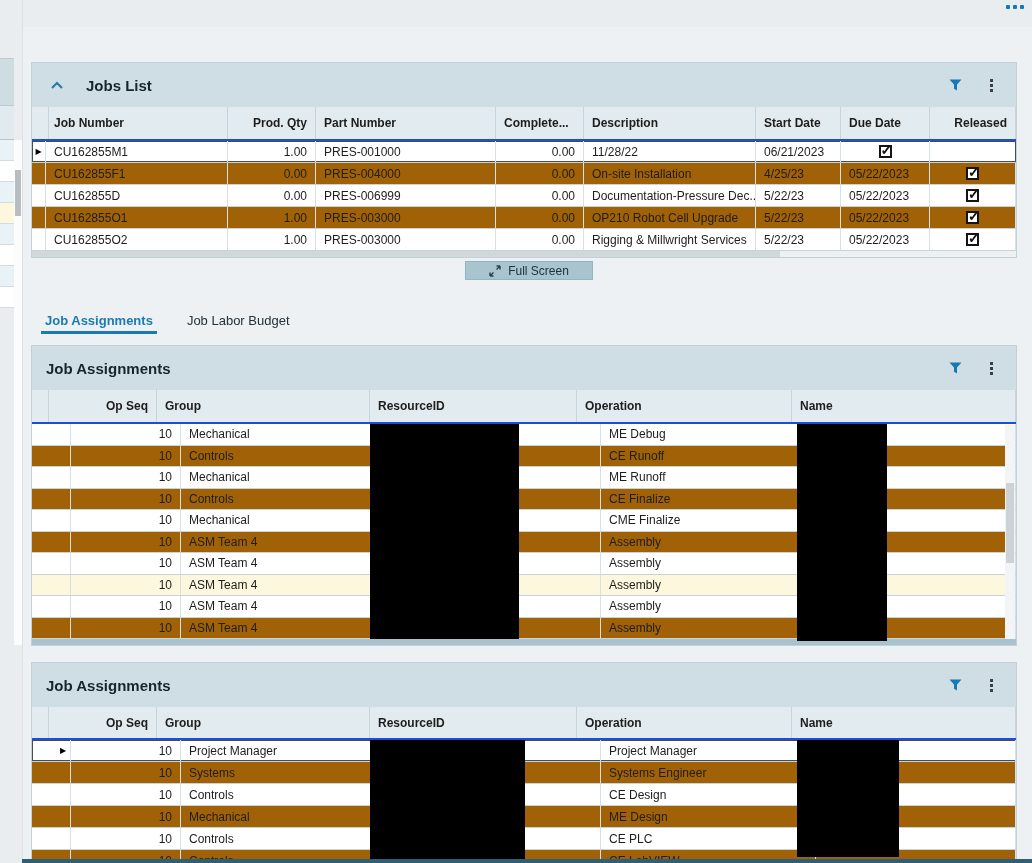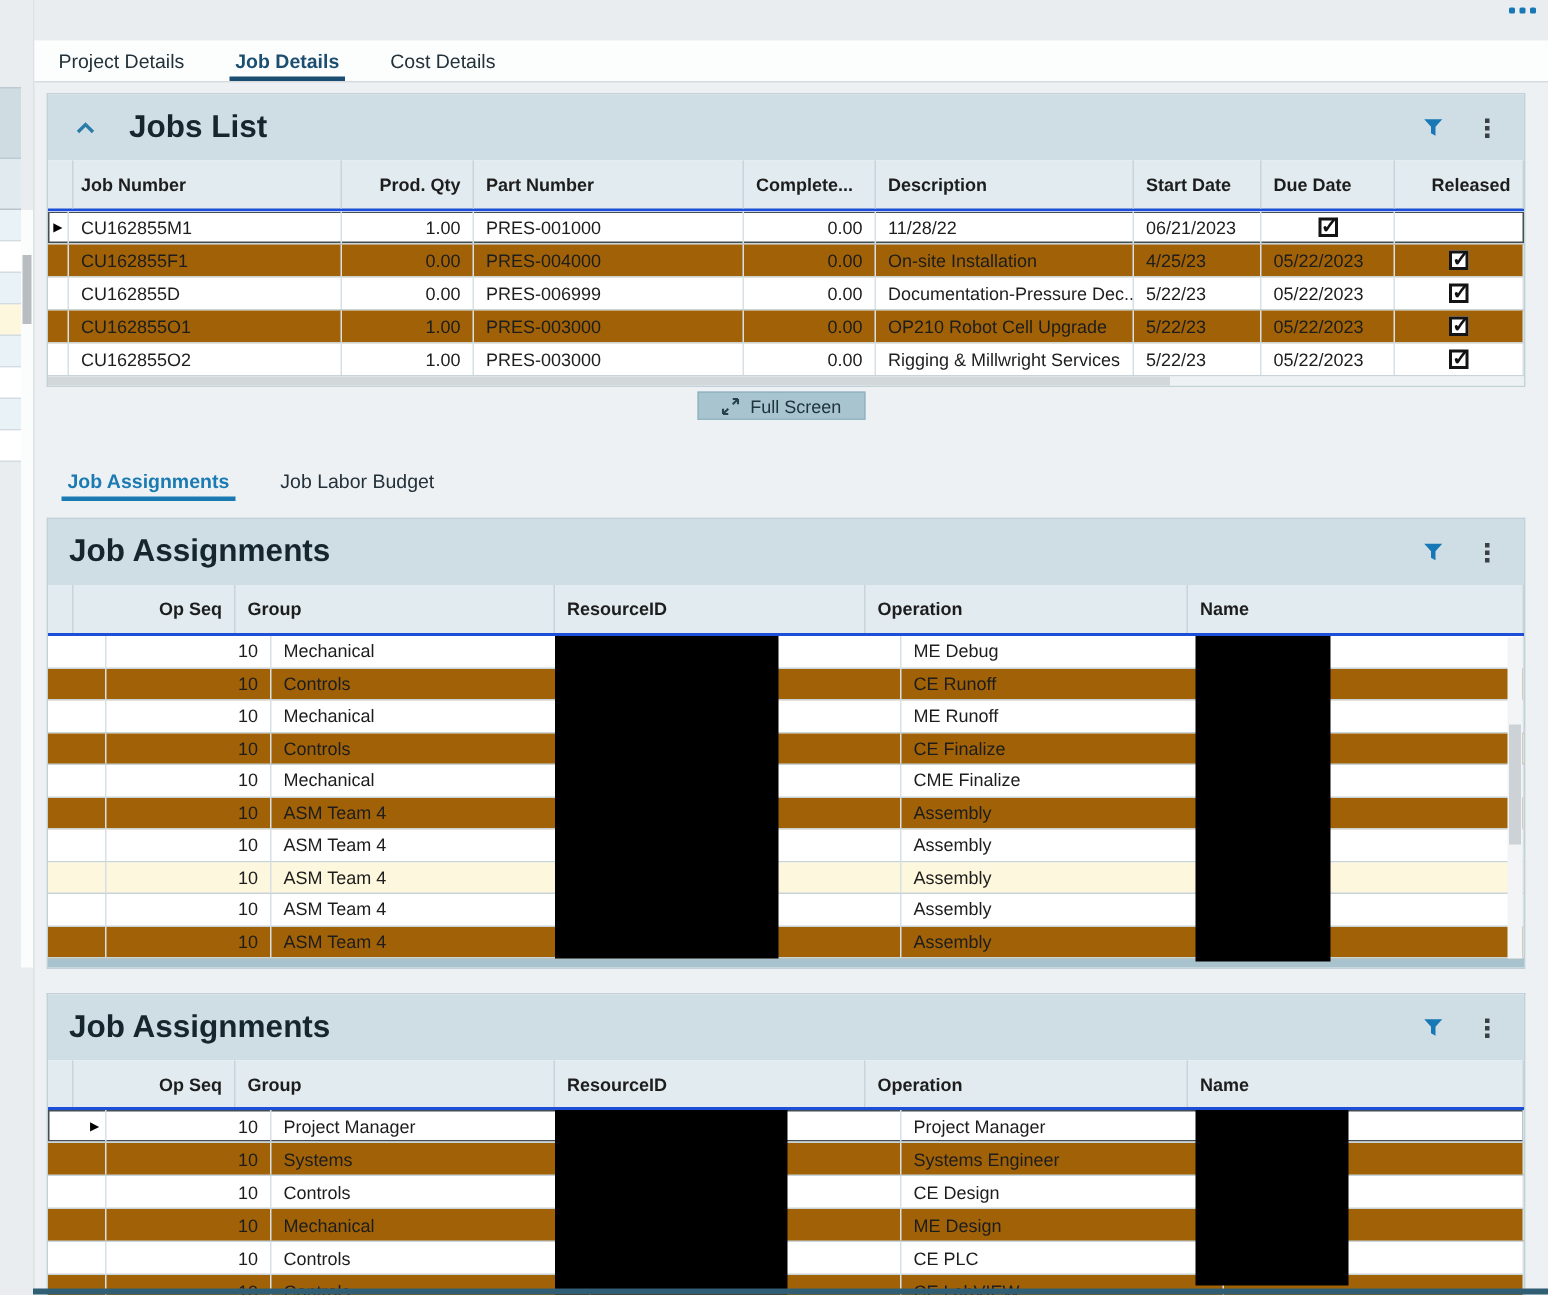--- a/index.html
+++ b/index.html
@@ -28,21 +28,21 @@
     border-bottom:1px solid #d6dadc; display:flex; align-items:flex-end; padding-left:12px; }
   .tab { font-size:13px; padding:5px 4px 6px 4px; margin-right:26px; color:#22313a; cursor:pointer; }
   .tab.active { color:#1b4e70; font-weight:700; border-bottom:3px solid #1b4e70; padding-bottom:3px; }
   #sub-tabbar { left:8px; top:306px; width:986px; height:28px; background:transparent;
     border-bottom:none; display:flex; align-items:flex-end; padding-left:10px; }
   #sub-tabbar .tab.active { color:#1a7ab2; border-bottom:3px solid #1a7ab2; font-weight:700; }
 
   
   .panel { left:8px; width:986px; background:#fff; border:1px solid #c2d1d7; }
   .panel-head { height:44px; background:#cfdee4; display:flex; align-items:center; padding:0 14px; }
-  .panel-title { font-size:21px; font-weight:700; color:#15262e; }
+  .panel-title { font-size:15px; font-weight:700; color:#15262e; }
   .panel-spacer { flex:1; }
   .icon-btn { display:flex; align-items:center; justify-content:center; width:22px; height:22px; cursor:pointer; }
   .kebab { display:flex; flex-direction:column; gap:2px; }
   .kebab i { width:3px; height:3px; background:#3a3f42; display:block; }
   .chev { margin-right:18px; }
 
   
   .thead { display:grid; font-weight:700; font-size:12px; border-bottom:2px solid #1d4ed8; }
   .thead .hcell { padding:0 8px; display:flex; align-items:center; border-right:1px solid #c8d4d9; overflow:hidden; white-space:nowrap; }
   .thead .hcell.num { justify-content:flex-end; }
@@ -75,21 +75,21 @@
   .hscroll { height:6px; background:#eef1f2; position:relative; }
   .hscroll .hthumb { position:absolute; left:0; top:0; height:6px; background:#d2d8da; }
   .hscroll.teal { background:#a9c3ce; }
   .vscroll { position:absolute; right:1px; width:10px; background:#f2f4f5; }
   .vscroll .vthumb { position:absolute; left:1px; width:8px; background:#ccd2d5; }
 
   
   .redact { position:absolute; background:#000; }
 
   
-  #fullscreen-btn { left:442px; top:261px; width:112px; height:19px; background:#a7c4cf;
+  #fullscreen-btn { left:442px; top:261px; width:128px; height:19px; background:#a7c4cf;
     border:1px solid #93b4c1; display:flex; align-items:center; justify-content:center; gap:7px;
     font-size:12px; color:#20343d; cursor:pointer; }
 
   #bottom-strip { left:22px; top:859px; width:1010px; height:4px; background:#305e75; }
 </style>
 </head>
 <body>
 
 <div id="left-strip" class="abs">
   <div class="blockA"></div>
@@ -108,25 +108,20 @@
 
 <div id="main" class="abs">
 
   <div id="top-strip" class="abs"></div>
   <div id="win-menu" class="abs">
       <i></i>
       <i></i>
       <i></i>
     </div>
 
-  <div class="tabbar abs">
-    <div class="tab">Project Details</div>
-    <div class="tab active">Job Details</div>
-    <div class="tab">Cost Details</div>
-  </div>
 
   <div class="panel abs" style="top:62px;">
     <div class="panel-head">
       <span class="icon-btn chev">
         <svg width="14" height="9" viewBox="0 0 14 9">
             <polyline points="2,7 7,2 12,7" fill="none" stroke="#2a7ca8" stroke-width="2.2"></polyline>
           </svg>
       </span>
       <span class="panel-title">Jobs List</span>
       <span class="panel-spacer"></span>

